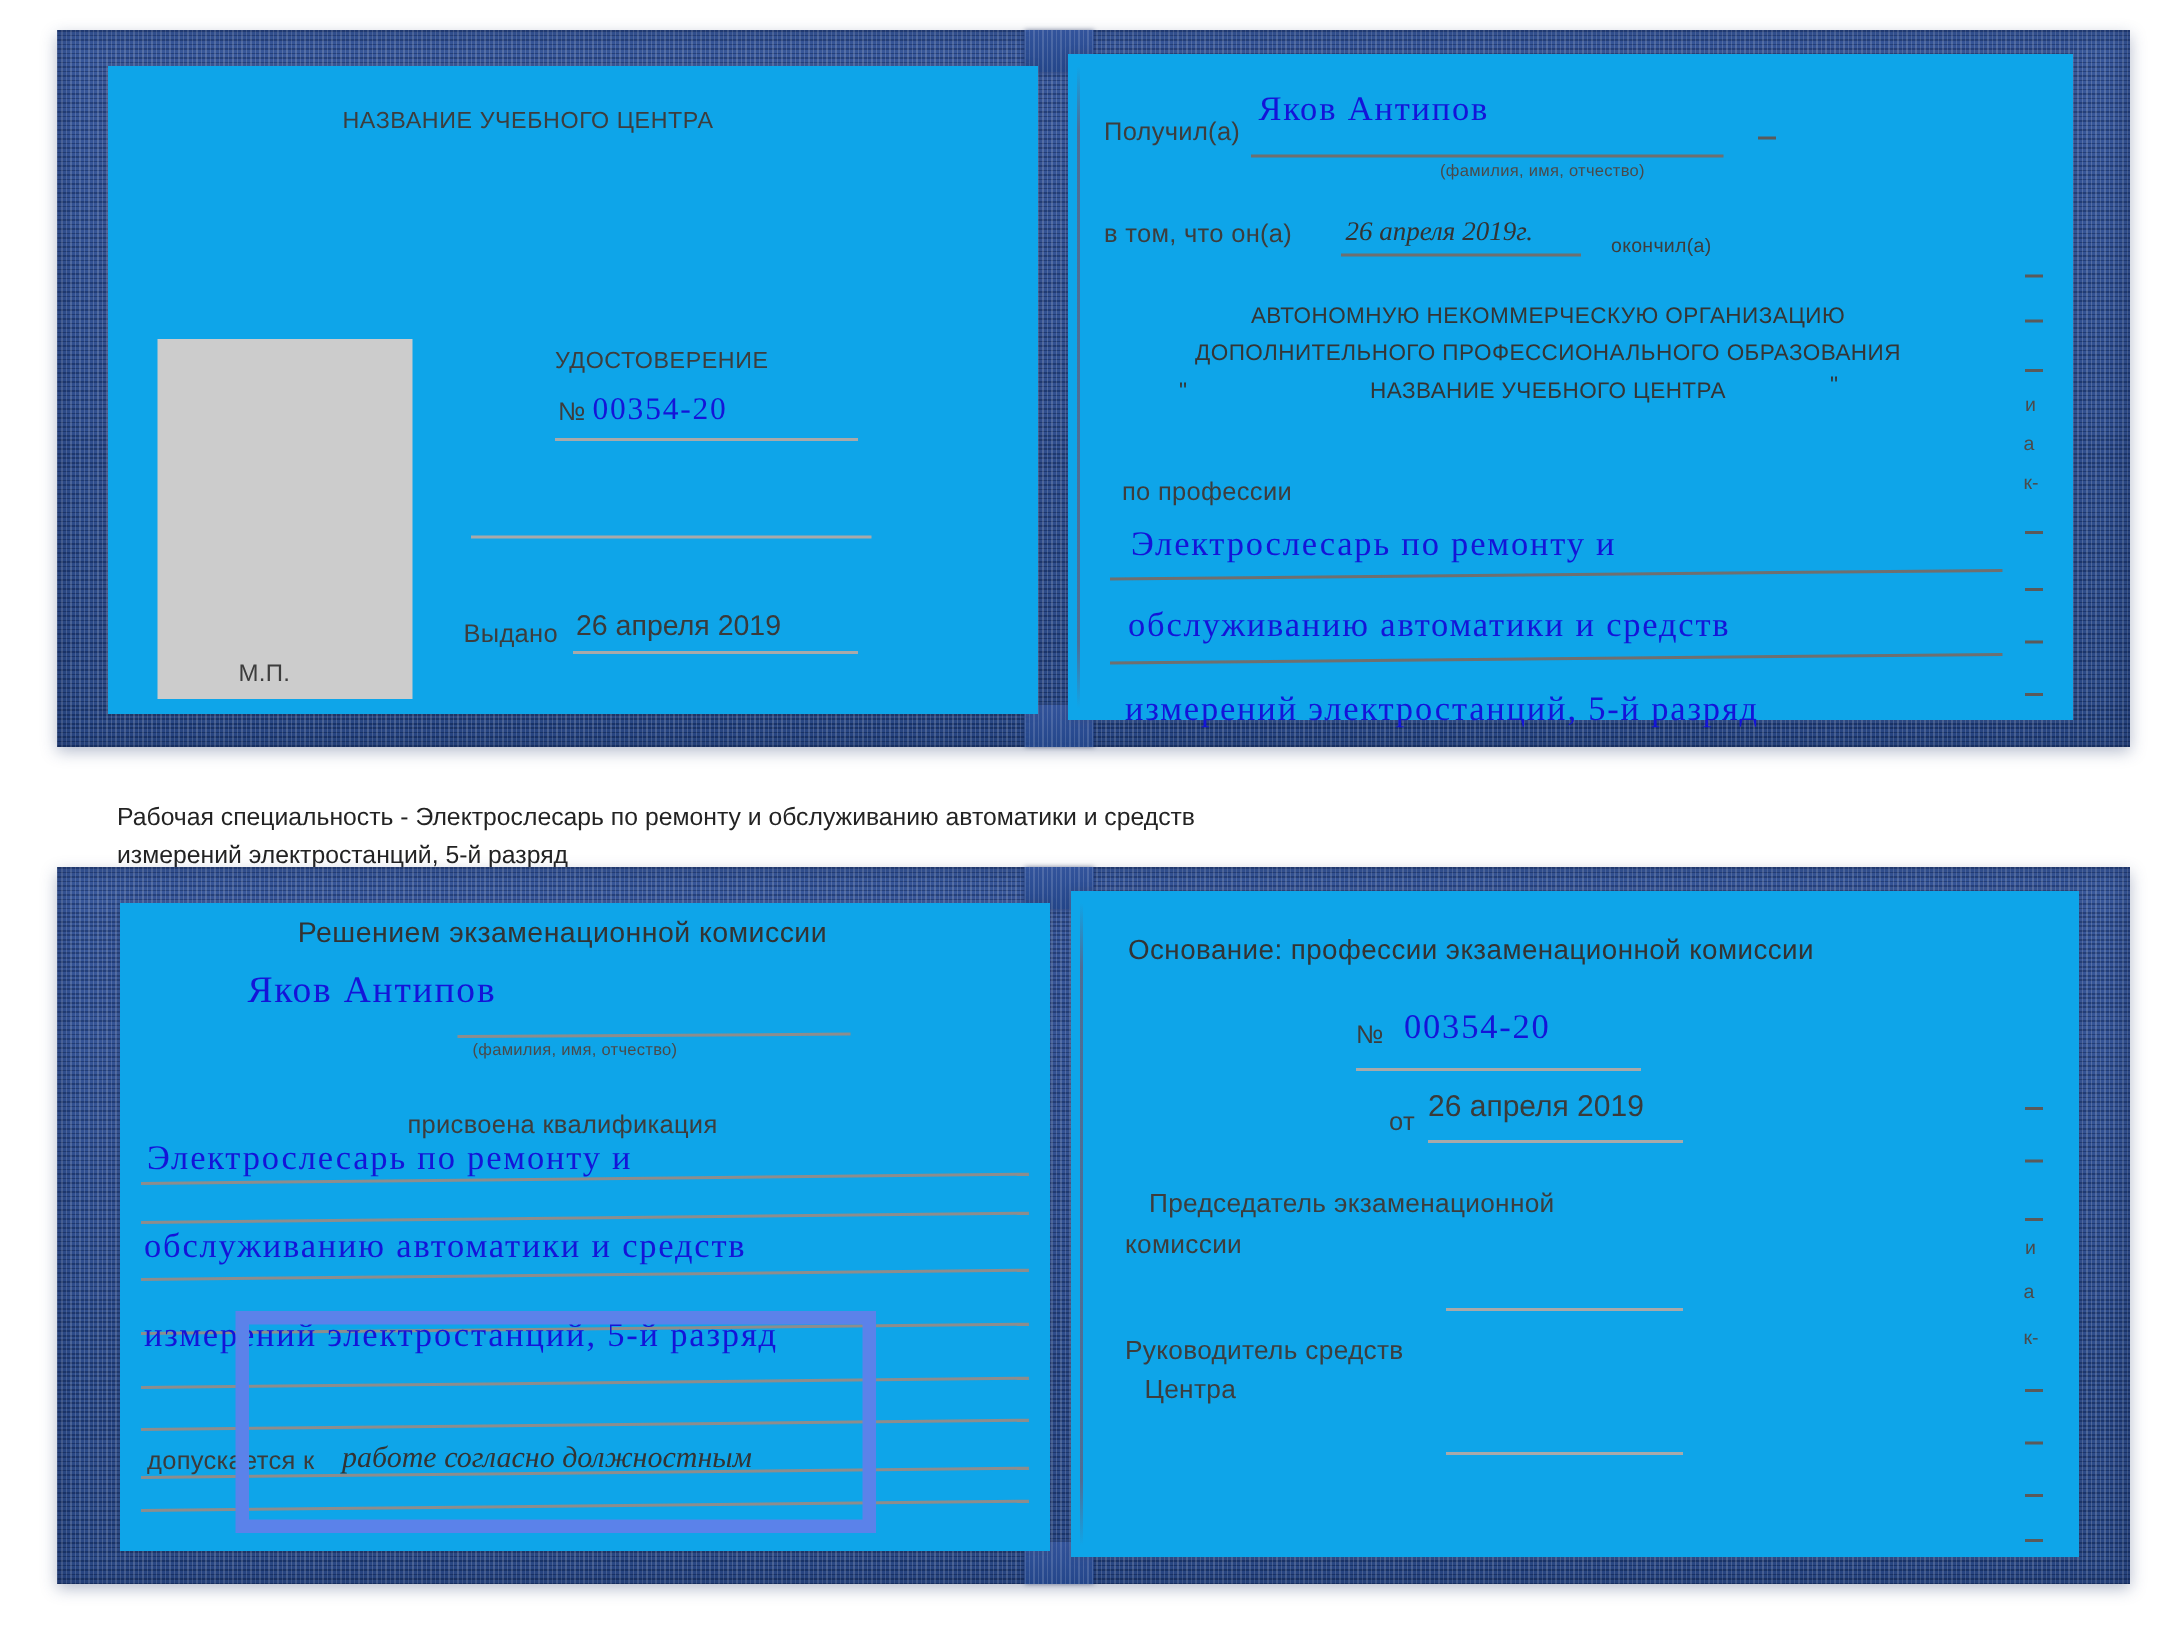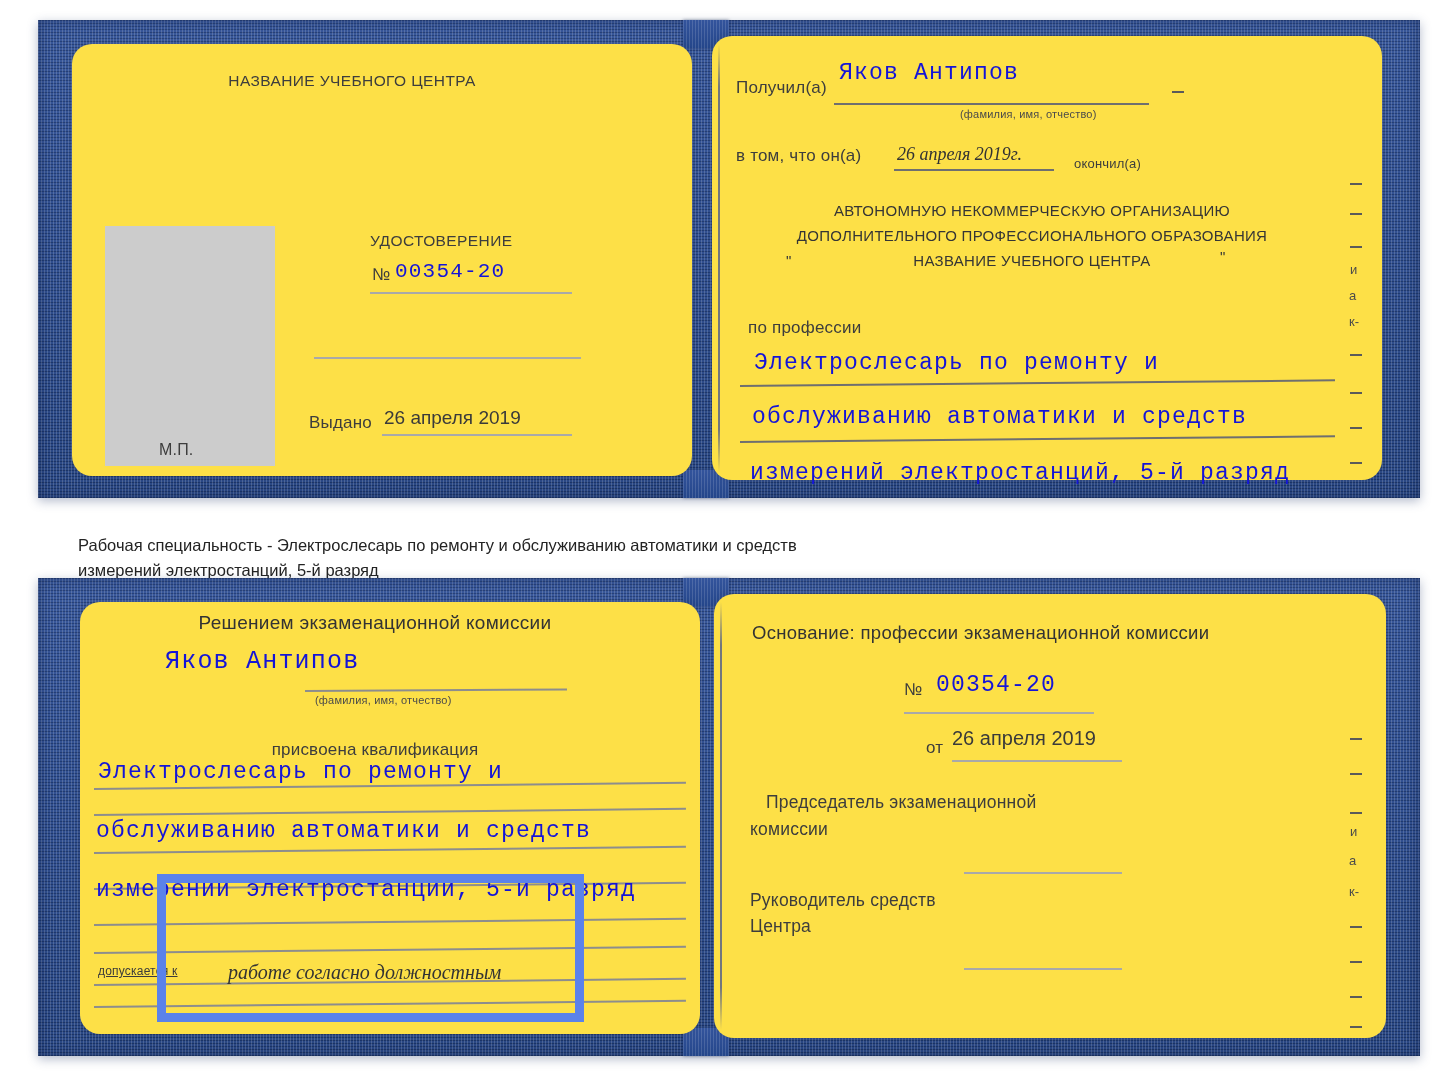--- a/index.html
+++ b/index.html
@@ -31,23 +31,22 @@
   .book-inner-shadow {
     position: absolute;
     inset: 0;
     box-shadow: inset 0 0 14px rgba(15,30,70,0.45);
     pointer-events: none;
   }
 
   
   .page {
     position: absolute;
-    background: #fde047;
+    background: #0ea5e9;
     box-shadow: 0 0 5px rgba(60,70,100,0.30);
-    border-radius: 20px;
   }
   .page.left  { }
   .page.right { }
 
   
   .gutter-line {
     position: absolute;
     width: 2px;
     background: linear-gradient(180deg, rgba(120,130,160,0.0), rgba(90,100,135,0.85) 10%, rgba(90,100,135,0.85) 90%, rgba(120,130,160,0.0));
   }
@@ -73,21 +72,21 @@
   .small { font-size: 11px; color: #4a4a4a; }
   .hdr { font-size: 15.5px; color: #3d3d3d; letter-spacing: .4px; }
   .hdr-b { font-size: 15px; color: #353535; letter-spacing: .3px; }
   .lbl { font-size: 15px; color: #3d3d3d; }
   .big-hdr { font-size: 19px; color: #333; letter-spacing: .3px; }
 
   
   .hand {
     position: absolute;
     color: #1414d8;
-    font-family: Liberation Mono, monospace;
+    font-family: Liberation Serif, serif;
     white-space: pre;
     letter-spacing: 1.2px;
     font-weight: 400;
   }
   
   .ital {
     position: absolute;
     color: #333;
     font-family: "Liberation Serif", serif;
     font-style: italic;
@@ -259,21 +258,21 @@
     <div class="rule thin" style="left:14px; top:286px; width:592px; transform:rotate(-0.6deg); transform-origin:left center;"></div>
     <div class="rule thin" style="left:14px; top:322px; width:592px; transform:rotate(-0.6deg); transform-origin:left center;"></div>
     <div class="rule thin" style="left:14px; top:350px; width:592px; transform:rotate(-0.6deg); transform-origin:left center;"></div>
     <div class="rule thin" style="left:14px; top:382px; width:592px; transform:rotate(-0.6deg); transform-origin:left center;"></div>
     <div class="rule thin" style="left:14px; top:404px; width:592px; transform:rotate(-0.6deg); transform-origin:left center;"></div>
 
     <div class="hand" style="left:18px; top:157px; font-size:23px;">Электрослесарь по ремонту и</div>
     <div class="hand" style="left:16px; top:216px; font-size:23px;">обслуживанию автоматики и средств</div>
     <div class="hand" style="left:16px; top:275px; font-size:23px;">измерений электростанций, 5-й разряд</div>
 
-    <div class="t" style="left:18px; top:362px; font-size:12px;text-decoration:underline;">допускается к</div>
+    <div class="t" style="left:18px; top:362px; font-size:17px;">допускается к</div>
     <div class="ital" style="left:148px; top:359px; font-size:20px;">работе согласно должностным</div>
   </div>
 
   <div class="page right" style="left:714px; top:594px; width:672px; height:444px;">
 
     <div class="gutter-line" style="left:6px; top:8px; height:428px;"></div>
 
     <div class="t big-hdr" style="left:38px; top:28px; font-size:18.5px;">Основание: профессии экзаменационной комиссии</div>
 
     <div class="t lbl" style="left:190px; top:86px; font-size:17px;">№</div>
@@ -282,21 +281,21 @@
 
     <div class="t lbl" style="left:212px; top:144px; font-size:17px;">от</div>
     <div class="val" style="left:238px; top:133px; font-size:20px;">26 апреля 2019</div>
     <div class="rule" style="left:238px; top:166px; width:170px;"></div>
 
     <div class="t lbl" style="left:52px; top:198px; font-size:17.5px;">Председатель экзаменационной</div>
     <div class="t lbl" style="left:36px; top:225px; font-size:17.5px;">комиссии</div>
     <div class="rule" style="left:250px; top:278px; width:158px;"></div>
 
     <div class="t lbl" style="left:36px; top:296px; font-size:17.5px;">Руководитель средств</div>
-    <div class="t lbl" style="left:36px; top:322px; font-size:17.5px;text-align:center;">Центра</div>
+    <div class="t lbl" style="left:49px; top:322px; font-size:17.5px;text-align:center;">Центра</div>
     <div class="rule" style="left:250px; top:374px; width:158px;"></div>
   </div>
 
   <div class="frag-dash" style="left:1350px; top:738px;"></div>
   <div class="frag-dash" style="left:1350px; top:773px;"></div>
   <div class="frag-dash" style="left:1350px; top:812px;"></div>
   <div class="frag" style="left:1350px; top:824px;">и</div>
   <div class="frag" style="left:1349px; top:853px;">а</div>
   <div class="frag" style="left:1349px; top:884px;">к-</div>
   <div class="frag-dash" style="left:1350px; top:926px;"></div>

